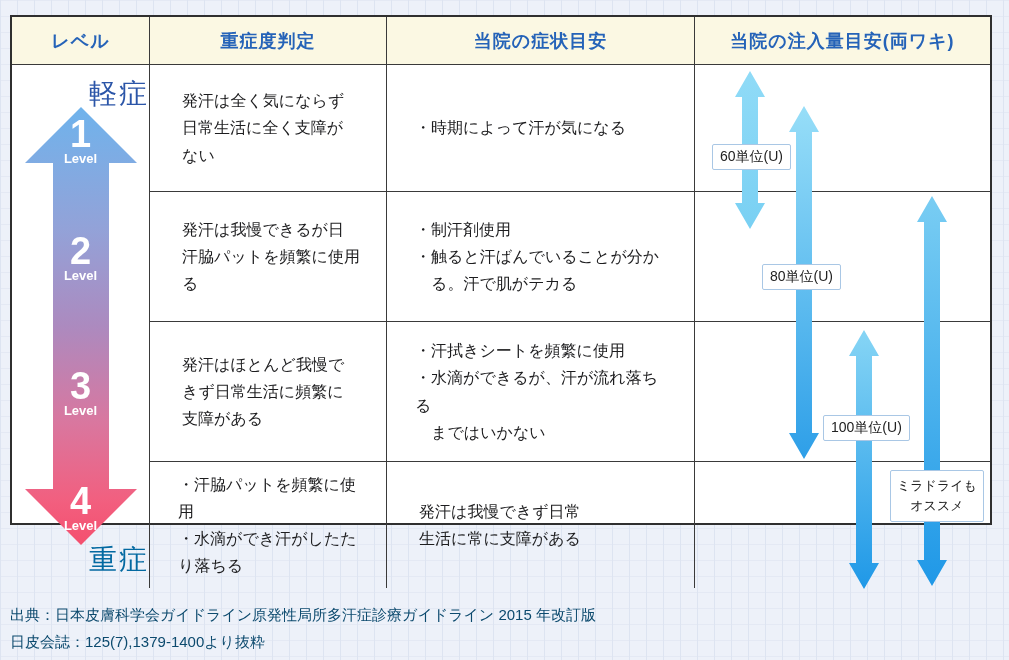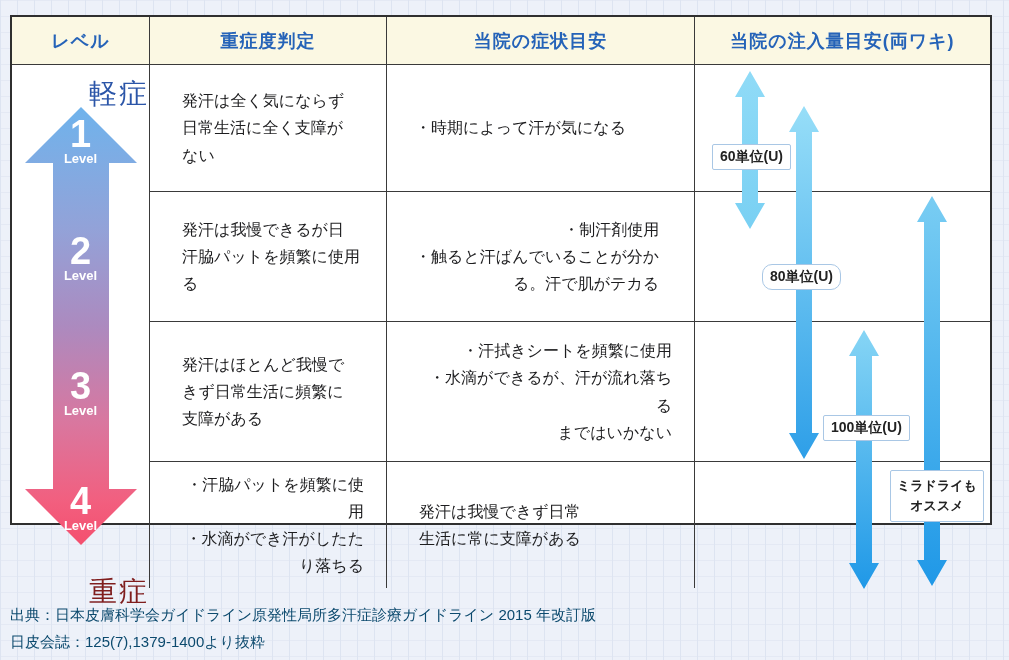--- a/index.html
+++ b/index.html
@@ -31,47 +31,47 @@
     background:#fbf8e3; display:flex; align-items:center; justify-content:center;
     font-size:18px; font-weight:bold; color:#2563b8; letter-spacing:1px;
   }
 
   .severity-cell {
     display:flex; align-items:center; padding-left:32px;
     font-size:16px; line-height:1.7; white-space:pre-line;
   }
   .symptom-cell {
     display:flex; align-items:center; padding-left:28px; padding-right:22px;
-    font-size:16px; line-height:1.7; white-space:pre-line;text-align:right;
+    font-size:16px; line-height:1.7; white-space:pre-line;
   }
 
   
   .level-cell { grid-column:1; grid-row:2 / 6; position:relative; }
   .mild-label, .severe-label {
     position:absolute; left:0; right:0; text-align:right;
     font-size:28px; font-weight:normal; letter-spacing:2px;
   }
   .mild-label { top:10px; color:#2b55a8; }
-  .severe-label { top:508px; color:#7f1d1d; }
+  .severe-label { top:476px; color:#0369a1; }
   .level-arrow { position:absolute; left:13px; top:42px; }
   .level-badge { position:absolute; left:0; right:0; text-align:center; color:#fff; z-index:3; }
   .level-badge .num { font-size:38px; font-weight:bold; line-height:34px; display:block; }
   .level-badge .cap { font-size:13px; font-weight:bold; line-height:15px; display:block; }
   .lb1 { top:52px; } .lb2 { top:169px; } .lb3 { top:304px; } .lb4 { top:419px; }
 
   
-  .overlay { position:absolute; inset:0; z-index:4;font-weight:bold; }
+  .overlay { position:absolute; inset:0; z-index:4; }
   .dose-arrow { position:absolute; }
   .dose-tag {
     position:absolute; z-index:6; background:#fff; border:1px solid #a9c7e5;
     border-radius:2px; display:flex; align-items:center; justify-content:center;
     font-size:14px; color:#222; padding:3px 7px; white-space:pre-line; text-align:center;
   }
   .tag60  { left:700px; top:127px; }
-  .tag80  { left:750px; top:247px;border-radius:10px; }
+  .tag80  { left:750px; top:247px; }
   .tag100 { left:811px; top:398px; }
   .tagmira{ left:878px; top:453px; font-size:13px; line-height:1.55; padding:5px 6px; }
 
   
   .footer { position:absolute; left:10px; top:601px; font-size:15px; color:#0c4a6e; line-height:27px; }
 </style>
 </head>
 <body>
 
 <div class="tbl">

